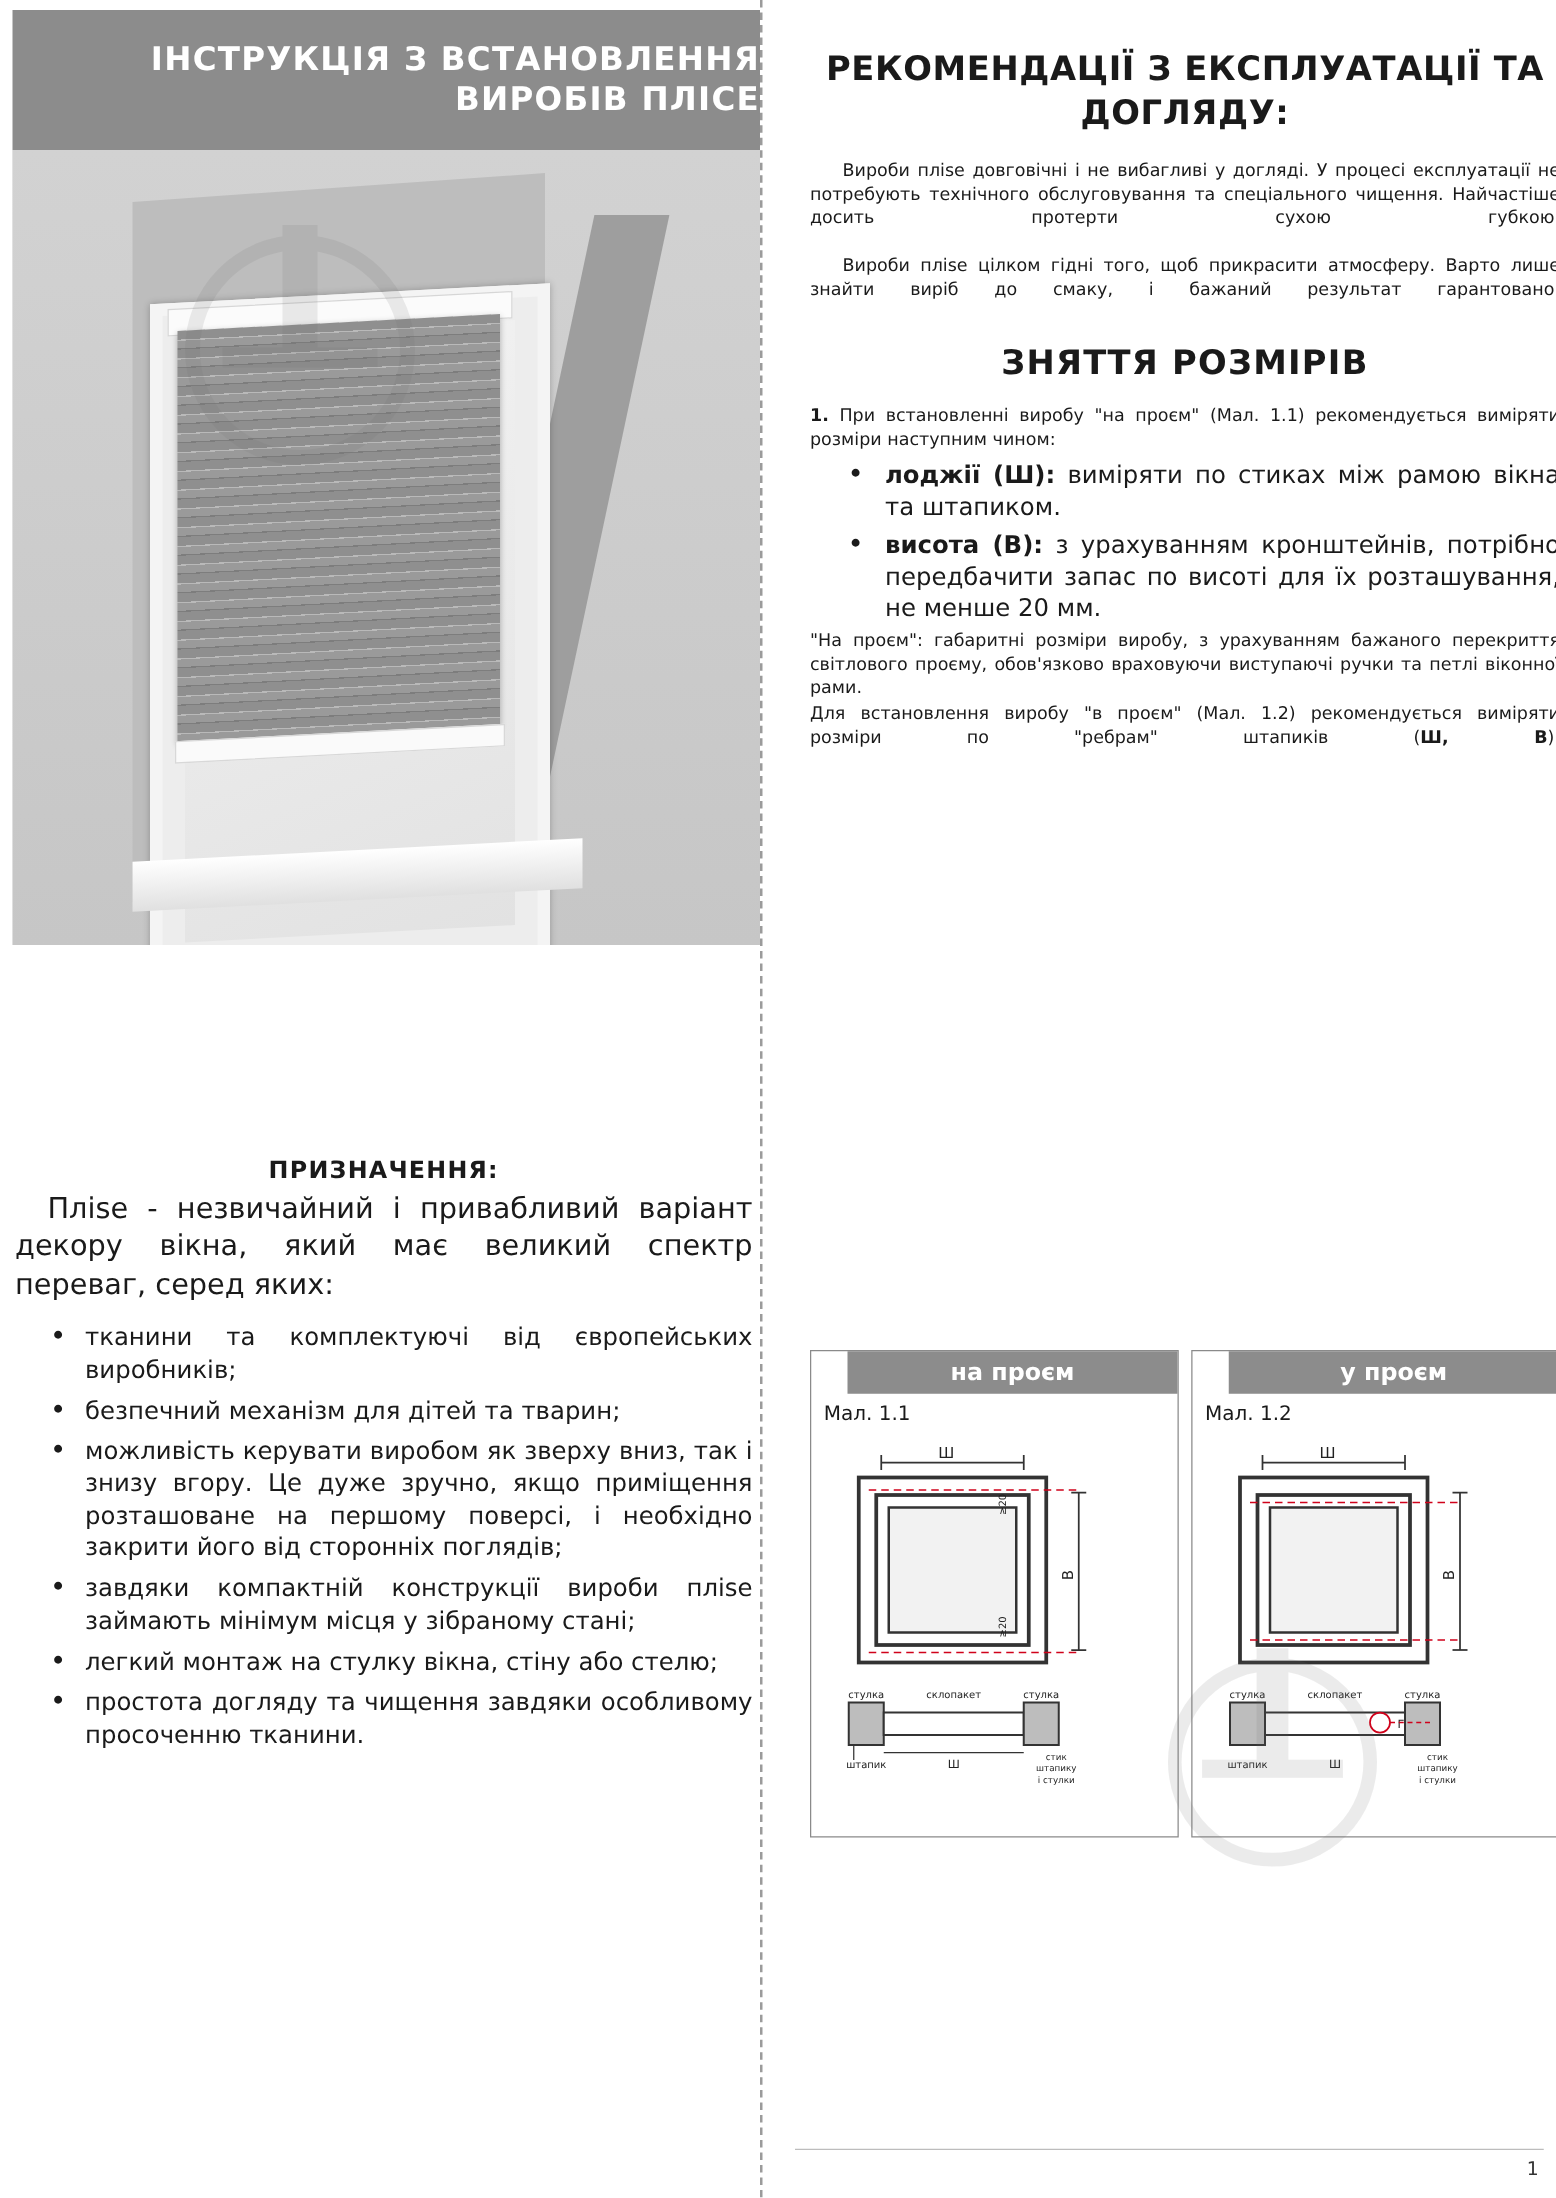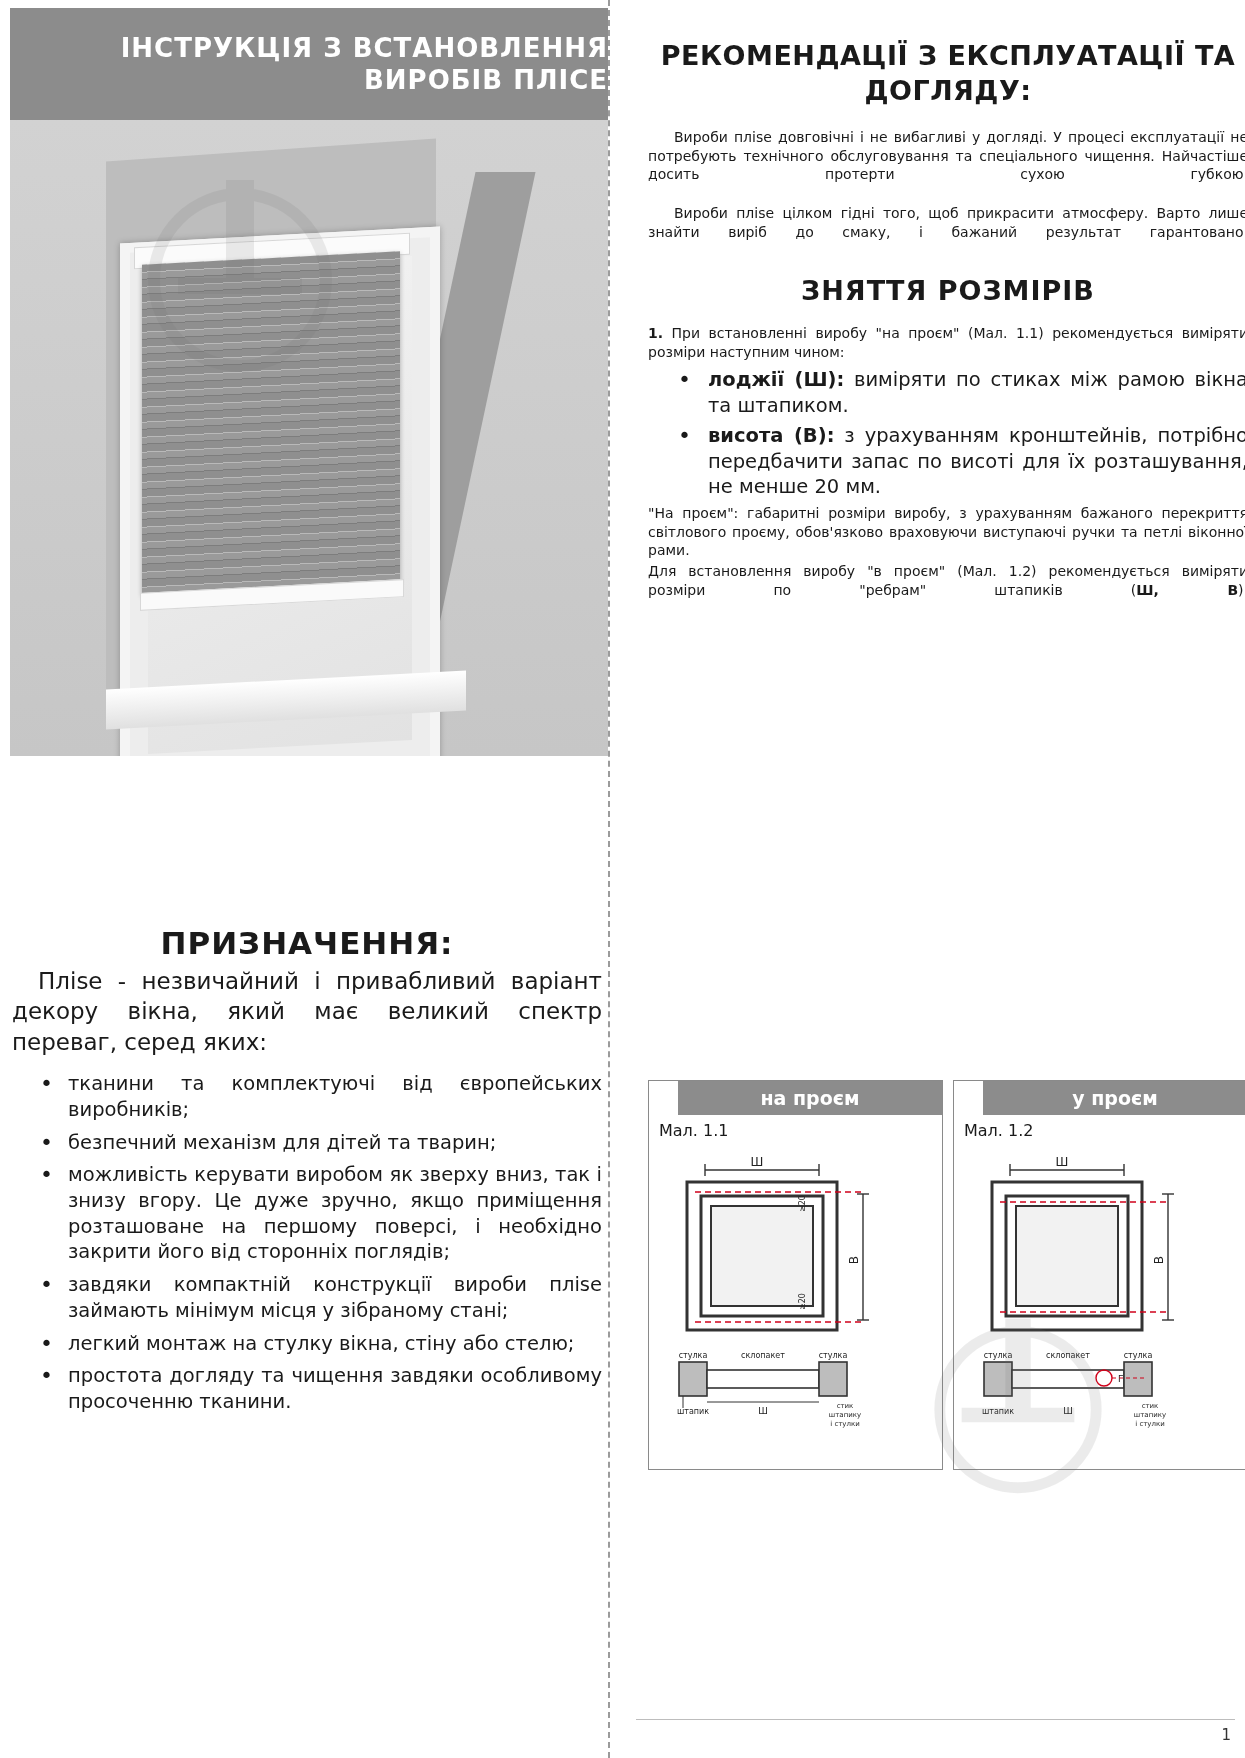--- a/index.html
+++ b/index.html
@@ -73,21 +73,21 @@
   }
   .sill{
     position:absolute;left:96px;top:560px;width:360px;height:40px;
     background:linear-gradient(180deg,#ffffff,#e0e0e0);transform:skewY(-3deg);
   }
   .watermark{
     position:absolute;opacity:.13;pointer-events:none;
   }
 
   .section-title{
-    text-align:center;font-weight:bold;font-size:31px;letter-spacing:1px;
+    text-align:center;font-weight:bold;font-size:19px;letter-spacing:1px;
     text-transform:uppercase;
   }
   .left-purpose{
     position:absolute;left:12px;top:925px;width:590px;
   }
   .p-text{
     font-size:23px;line-height:1.32;text-align:justify;margin-top:5px;
   }
   ul.bullets{
     list-style:none;margin:14px 0 0 0;padding:0;font-size:19.5px;line-height:1.32;

